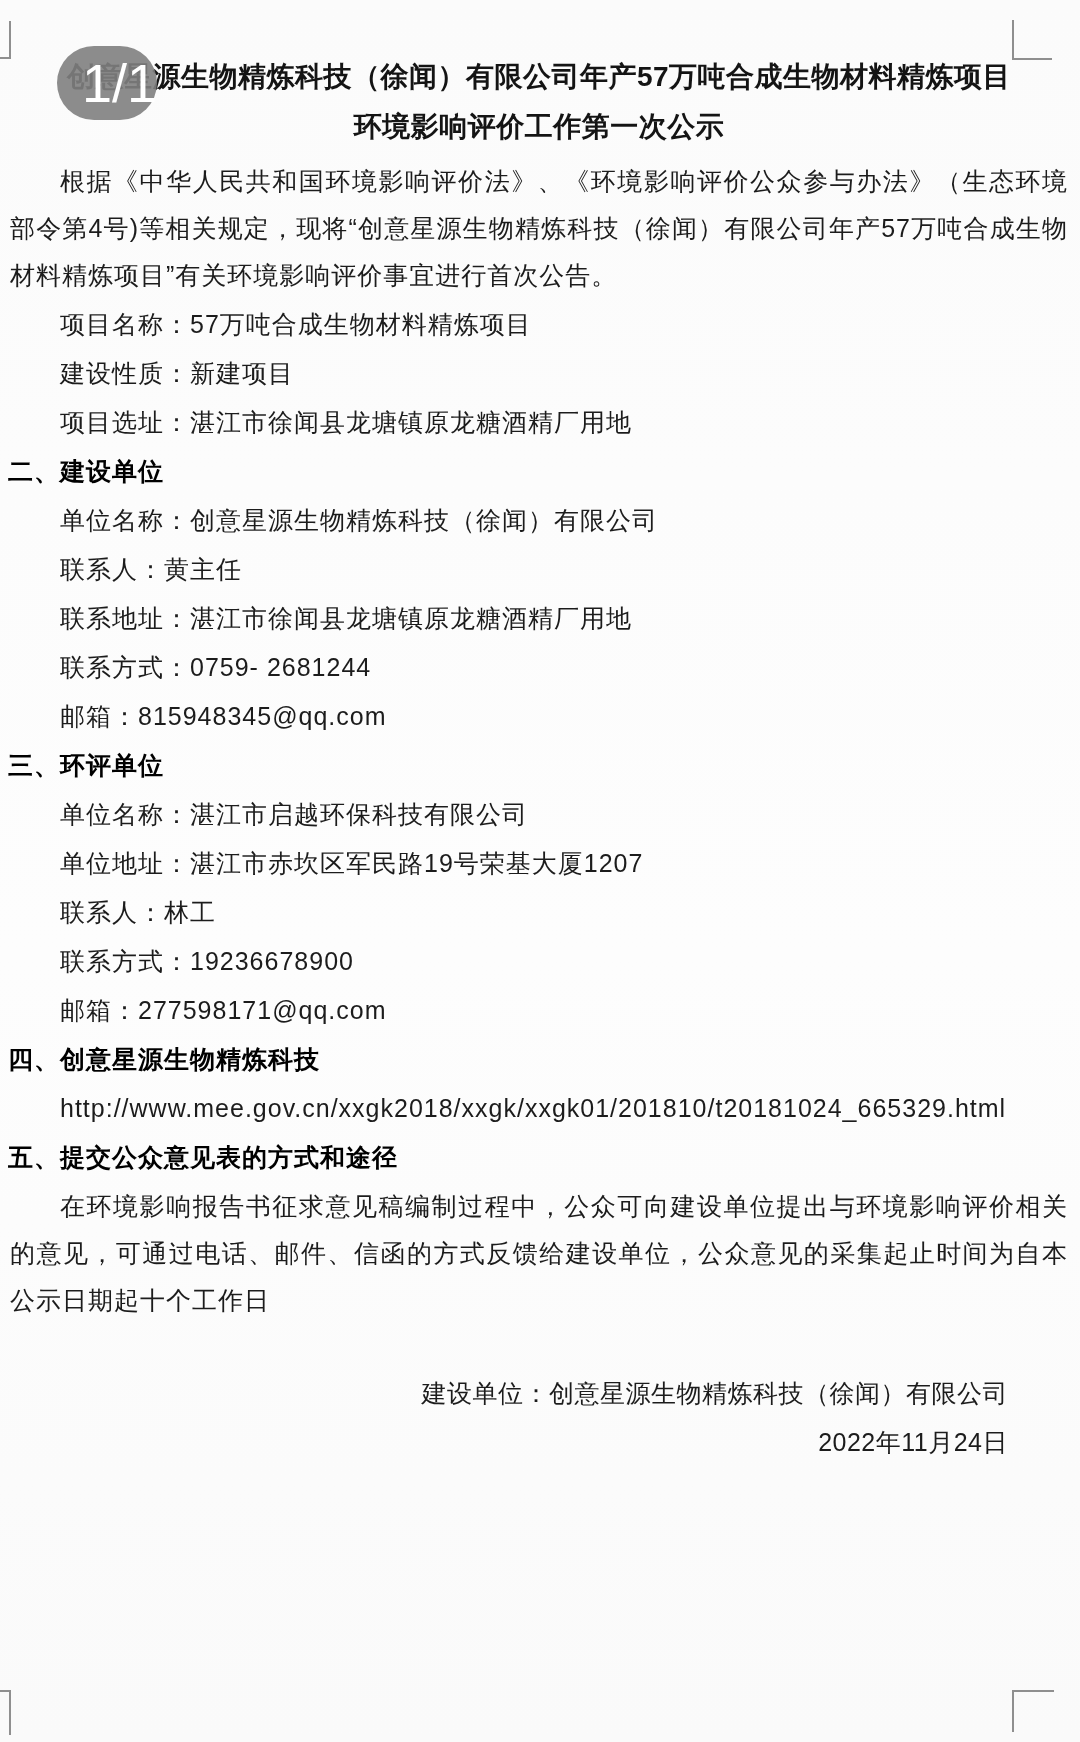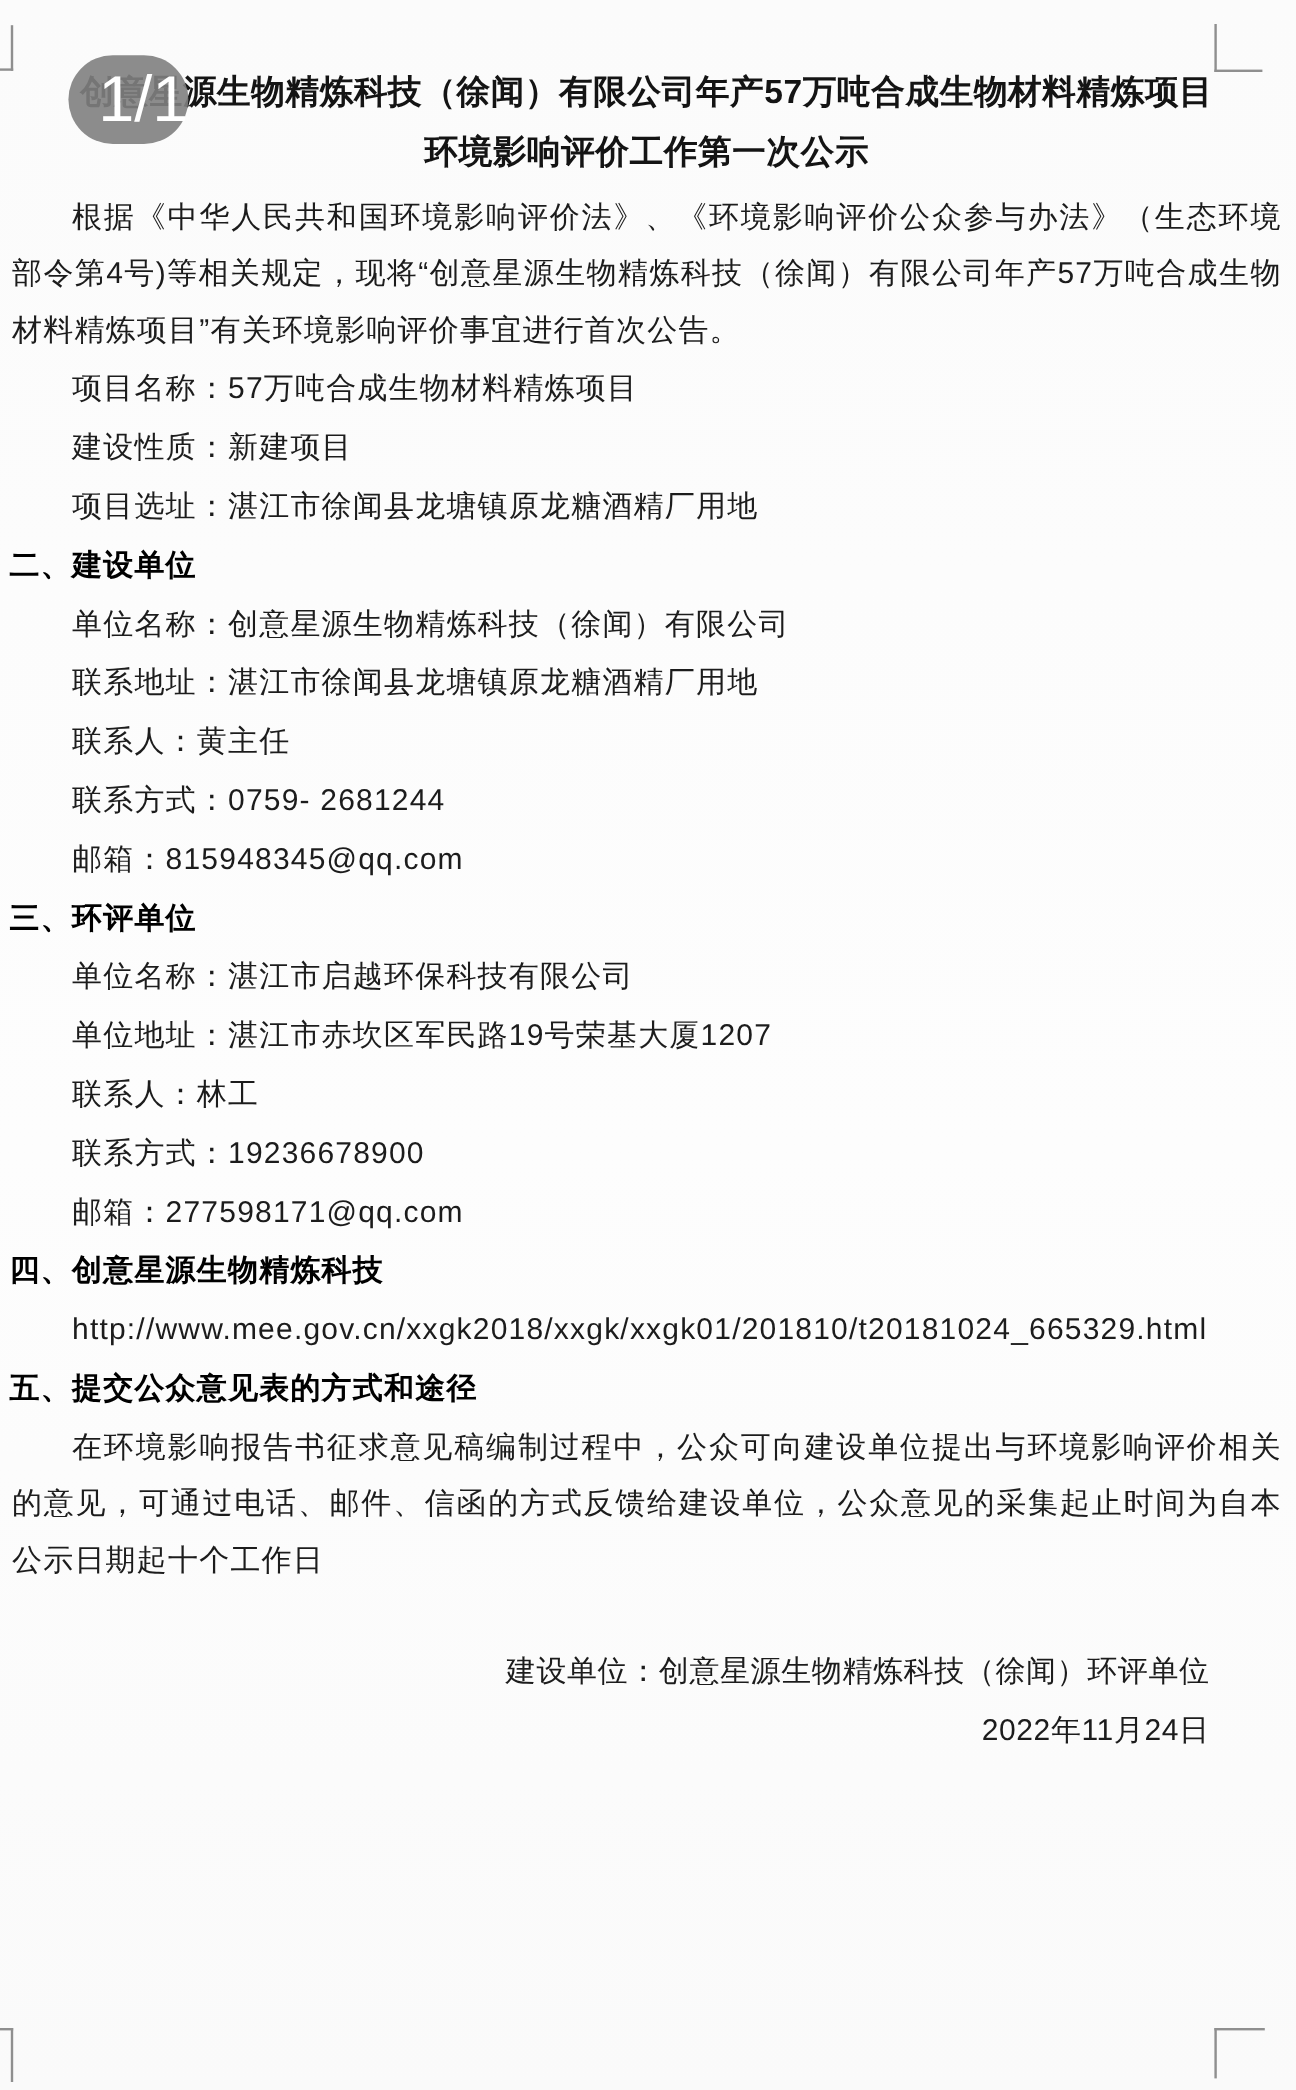--- a/index.html
+++ b/index.html
@@ -67,37 +67,37 @@
     <h1 class="title"><span>创意星源生物精炼科技（徐闻）有限公司年产57万吨合成生物材料精炼项目</span><br><span>环境影响评价工作第一次公示</span></h1>
 
     <p class="para">根据《中华人民共和国环境影响评价法》、《环境影响评价公众参与办法》（生态环境部令第4号)等相关规定，现将“创意星源生物精炼科技（徐闻）有限公司年产57万吨合成生物材料精炼项目”有关环境影响评价事宜进行首次公告。</p>
 
     <p class="item">项目名称：57万吨合成生物材料精炼项目</p>
     <p class="item">建设性质：新建项目</p>
     <p class="item">项目选址：湛江市徐闻县龙塘镇原龙糖酒精厂用地</p>
 
     <h2 class="heading">二、建设单位</h2>
     <p class="item">单位名称：创意星源生物精炼科技（徐闻）有限公司</p>
+    <p class="item">联系人：黄主任</p>
     <p class="item">联系地址：湛江市徐闻县龙塘镇原龙糖酒精厂用地</p>
-    <p class="item">联系人：黄主任</p>
     <p class="item">联系方式：0759- 2681244</p>
     <p class="item">邮箱：815948345@qq.com</p>
 
     <h2 class="heading">三、环评单位</h2>
     <p class="item">单位名称：湛江市启越环保科技有限公司</p>
     <p class="item">单位地址：湛江市赤坎区军民路19号荣基大厦1207</p>
     <p class="item">联系人：林工</p>
     <p class="item">联系方式：19236678900</p>
     <p class="item">邮箱：277598171@qq.com</p>
 
     <h2 class="heading">四、创意星源生物精炼科技</h2>
     <p class="item">http://www.mee.gov.cn/xxgk2018/xxgk/xxgk01/201810/t20181024_665329.html</p>
 
     <h2 class="heading">五、提交公众意见表的方式和途径</h2>
     <p class="para">在环境影响报告书征求意见稿编制过程中，公众可向建设单位提出与环境影响评价相关的意见，可通过电话、邮件、信函的方式反馈给建设单位，公众意见的采集起止时间为自本公示日期起十个工作日</p>
 
     <div class="footer">
-      <p>建设单位：创意星源生物精炼科技（徐闻）环评单位</p>
+      <p>建设单位：创意星源生物精炼科技（徐闻）有限公司</p>
       <p>2022年11月24日</p>
     </div>
 
   </div>
 </div>
 
 </body></html>

